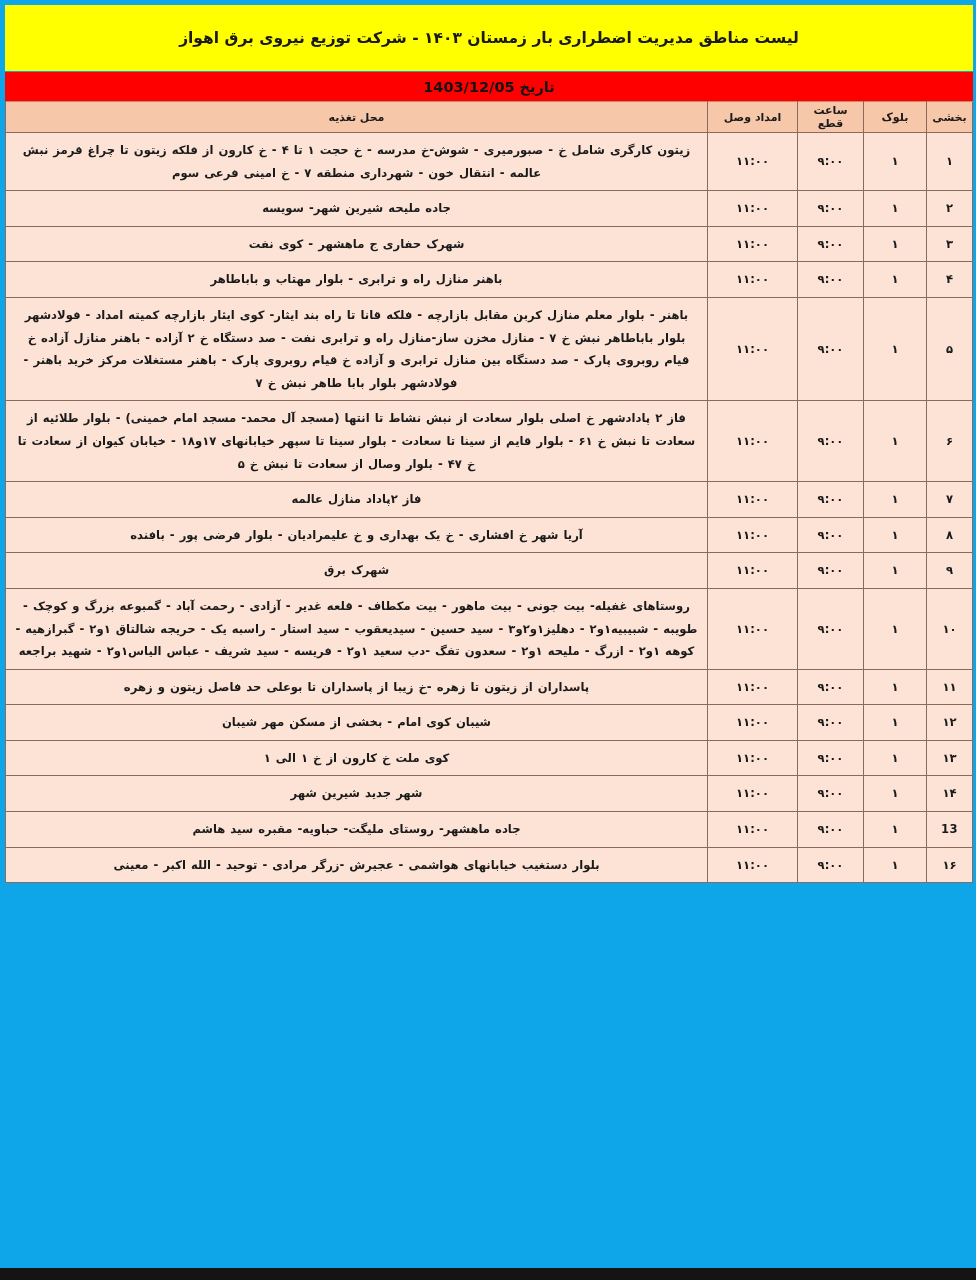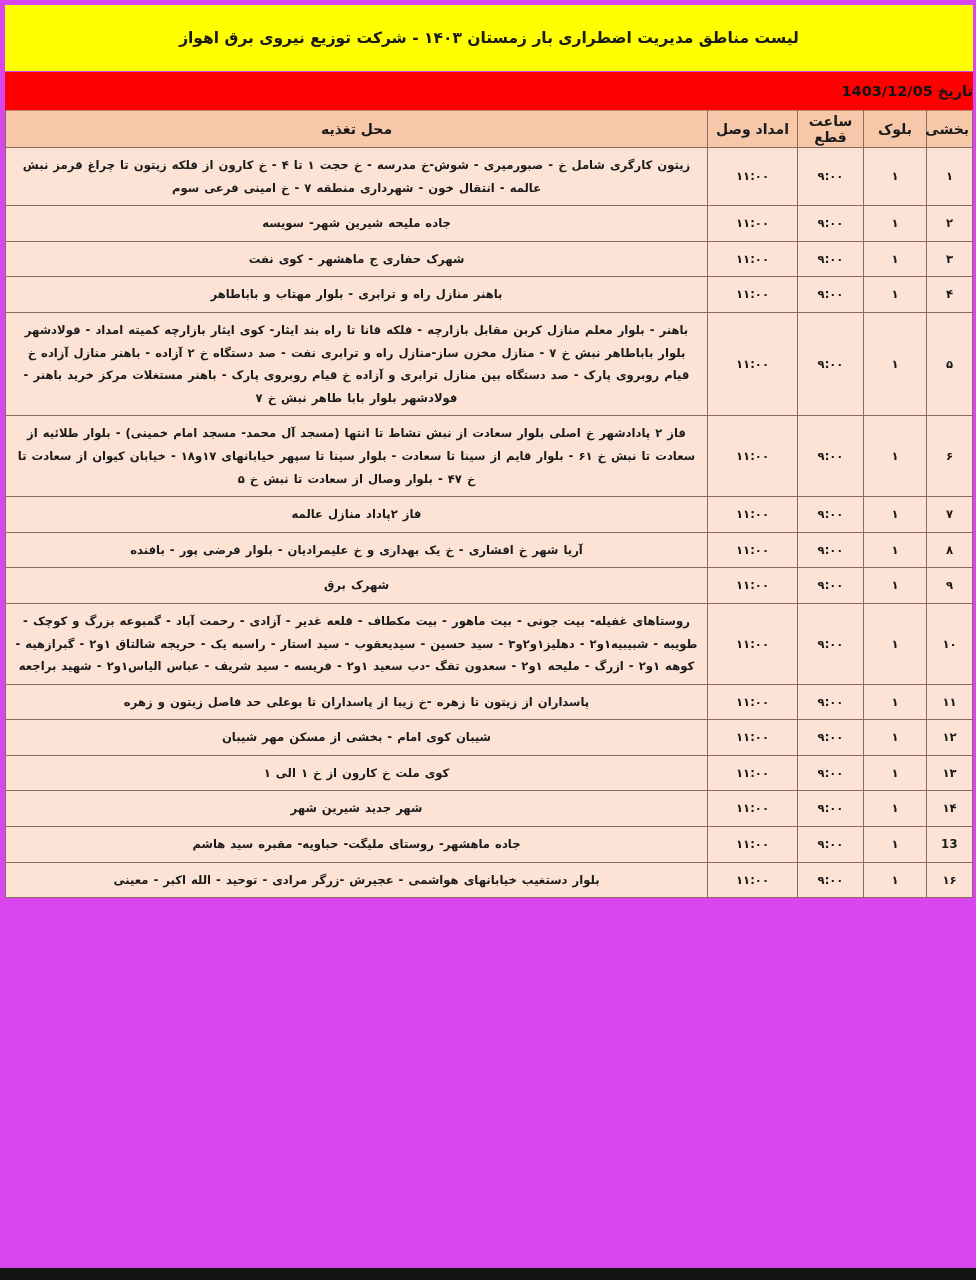--- a/index.html
+++ b/index.html
@@ -13,21 +13,21 @@
     width: 976px;
     height: 1280px;
     font-family: "DejaVu Sans", "Liberation Sans", sans-serif;
     overflow: hidden;
     position: relative;
   }
 
   .page {
     width: 976px;
     height: 1280px;
-    background: #d946ef;
+    background: #0ea5e9;
     display: flex;
     flex-direction: column;
     padding: 0 0 0 0;
     position: relative;
   }
 
   
   .title-banner {
     background: #ffff00;
     margin: 5px 3px 0 5px;
@@ -45,24 +45,24 @@
     line-height: 1.3;
     text-align: center;
     direction: rtl;
     padding: 0 16px;
   }
 
   
   .date-banner {
     background: #ff0000;
     margin: 1px 3px 0 5px;
-    height: 38px;
+    height: 29px;
     display: flex;
     align-items: center;
-    justify-content: flex-start;
+    justify-content: center;
   }
   .date-banner .date-text {
     font-size: 14.5px;
     font-weight: bold;
     color: #141414;
     direction: rtl;
     unicode-bidi: plaintext;
   }
 
   
@@ -80,21 +80,21 @@
   table.sched th,
   table.sched td {
     border: 1px solid #8a6a5c;
     vertical-align: middle;
     text-align: center;
     color: #1a1a1a;
   }
   table.sched thead th {
     background: #f7c7aa;
     height: 27px;
-    font-size: 14px;
+    font-size: 11px;
     font-weight: bold;
     padding: 2px 3px;
     border-top: 1px solid #c08a6e;
   }
   table.sched tbody td {
     background: #fce3d6;
     font-size: 11.6px;
     font-weight: bold;
     padding: 6px 8px;
     line-height: 1.95;

